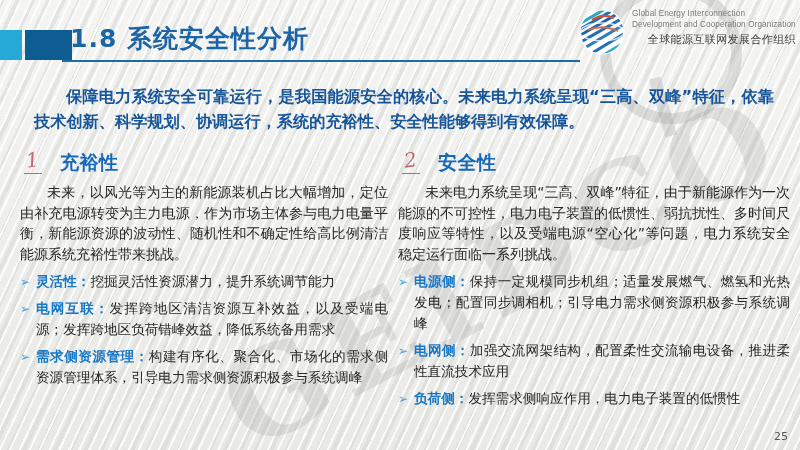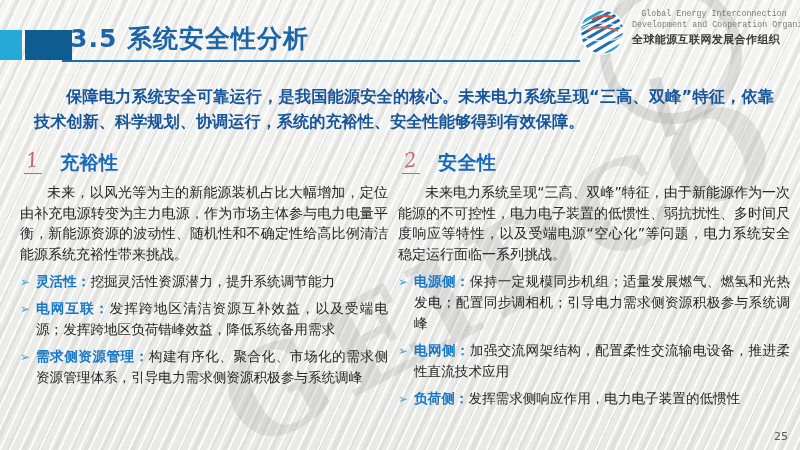--- a/index.html
+++ b/index.html
@@ -87,31 +87,31 @@
     position:absolute; left:62px; top:60px;
     width:518px; height:0;
     border-top:2px solid #1b6ca8;
   }
 
   
   .logo-wrap { position:absolute; left:578px; top:6px; width:218px; height:52px; }
   .logo-mark { position:absolute; left:0; top:2px; width:48px; height:48px; }
   .logo-lines { position:absolute; left:54px; top:2px; width:164px; }
   .logo-en {
-    font-family:Liberation Mono, monospace;
+    font-family:Liberation Sans, sans-serif;
     font-size:8.2px; line-height:11px;
     color:#7a7a72; letter-spacing:0.1px;
     white-space:nowrap;
-    text-align:center;
   }
   .logo-cn {
     margin-top:2px;
-    font-size:11px; font-weight:bold;
+    font-size:11px; font-weight:normal;
     color:#3d3d38; letter-spacing:0.4px;
     white-space:nowrap;
+    text-align:right;
   }
 
   
   .lead {
     position:absolute; left:34px; top:84px; width:740px;
     font-size:16.2px; font-weight:bold; line-height:25px;
     color:#16559a;
     text-align:justify;
     text-indent:32px;
   }
@@ -179,21 +179,21 @@
 <div id="slide">
 
   <div class="wm-circle"></div>
   <div class="wm-text">GEIDCO</div>
 
   <div class="header">
 
     <div class="hdr-bar-light"></div>
     <div class="hdr-bar-dark"></div>
 
-    <div class="slide-title">3.5 系统安全性分析</div>
+    <div class="slide-title">1.8 系统安全性分析</div>
     <div class="title-rule"></div>
 
     <div class="logo-wrap">
       <svg class="logo-mark" viewBox="0 0 48 48">
         <defs>
           <clipPath id="globeClip">
               <circle cx="24" cy="24" r="22"></circle>
             </clipPath>
           <linearGradient id="gTop" x1="0" y1="0" x2="1" y2="1">
             <stop offset="0%" stop-color="#7fc341"></stop>

